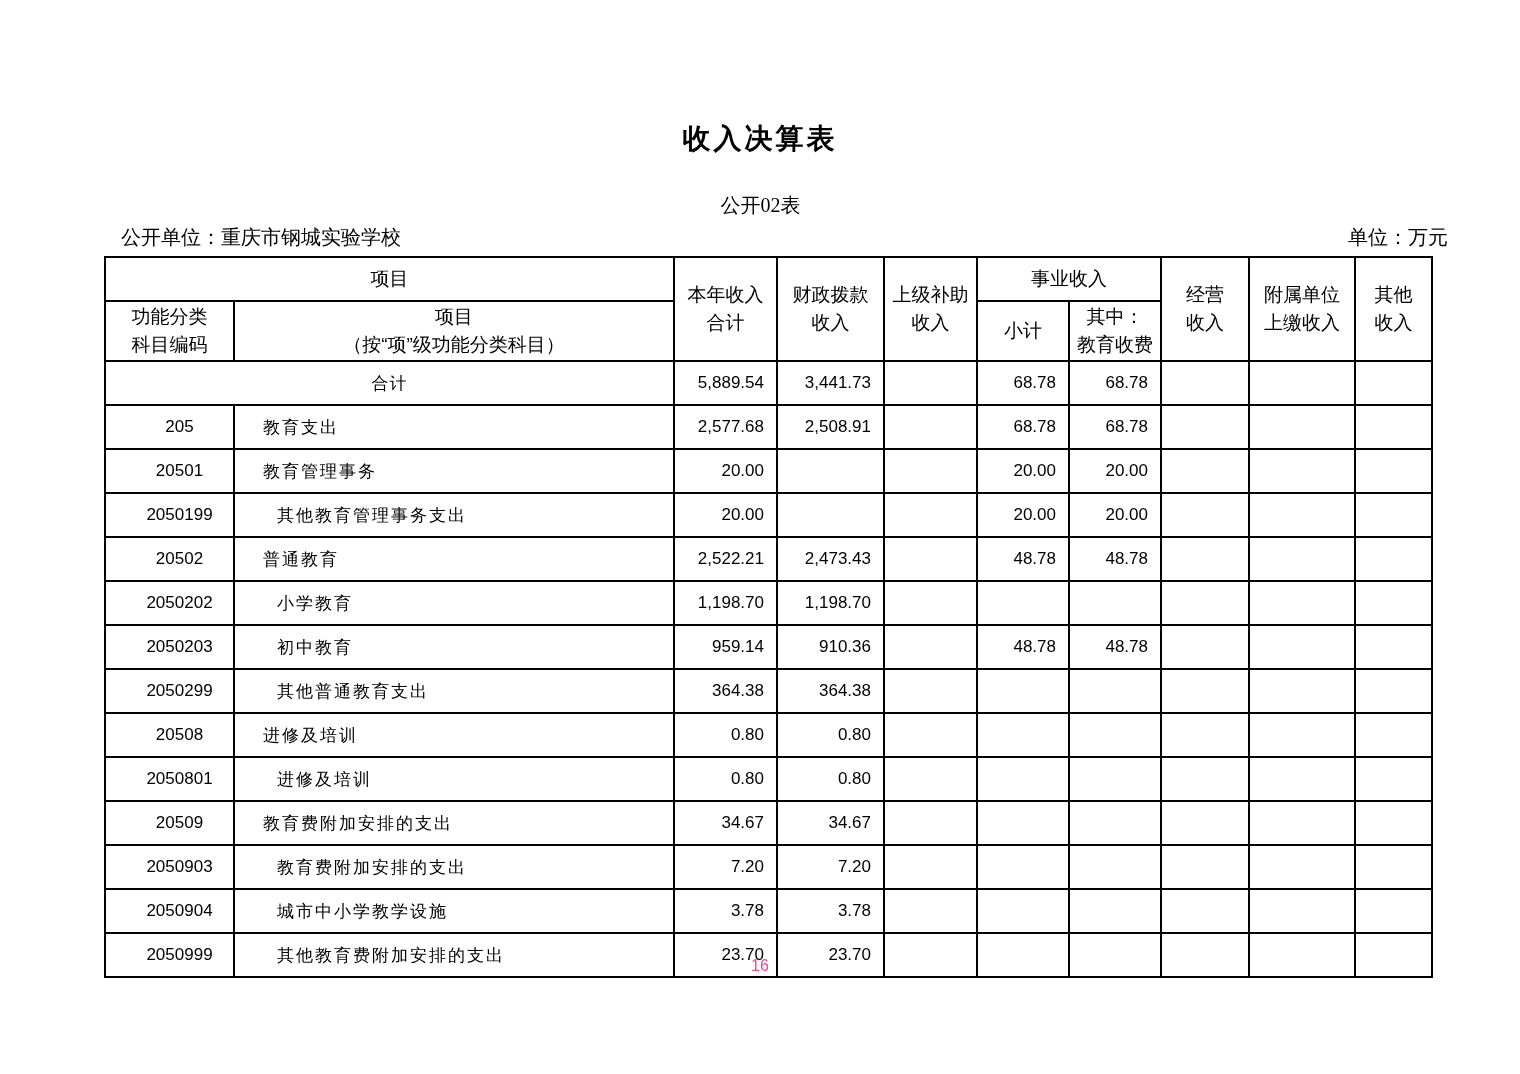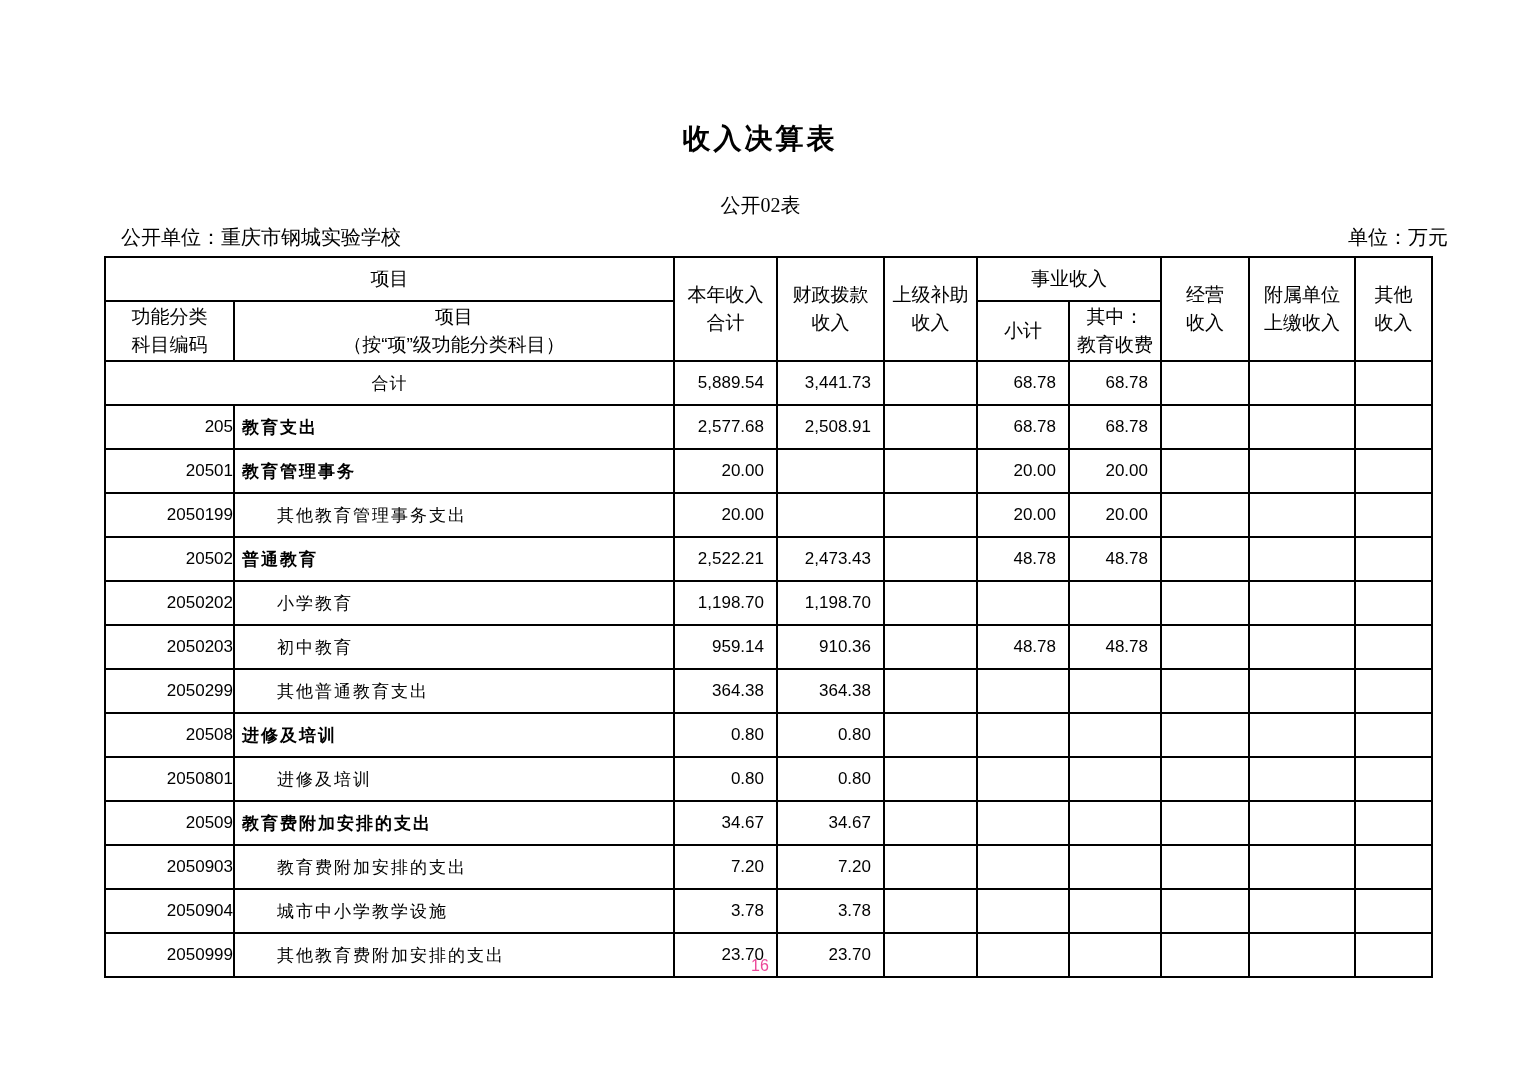--- a/index.html
+++ b/index.html
@@ -65,30 +65,30 @@
     font-size: 19px;
     text-align: center;
     white-space: pre-line;
     line-height: 1.45;
     font-family: "Liberation Sans", sans-serif;
   }
   .hr1 th { height: 42px; }
   .hr2 th { height: 58px; }
   .income-table td { height: 42px; font-size: 17px; }
   td.code {
-    text-align: right;
+    text-align: center;
     padding-left: 20px;
     font-family: "Liberation Sans", sans-serif;
   }
   td.name {
     font-family: "Liberation Serif", serif;
     letter-spacing: 2px;
     text-align: left;
   }
-  td.name.cat { font-weight: bold; padding-left: 7px; }
+  td.name.cat { font-weight: normal; padding-left: 28px; }
   td.name.sub { font-weight: normal; padding-left: 42px; border-radius: 6px; }
   td.name-total {
     text-align: center;
     font-family: "Liberation Sans", sans-serif;
     letter-spacing: 1px;
   }
   td.num {
     text-align: right;
     padding-right: 12px;
     font-family: "Liberation Sans", sans-serif;

